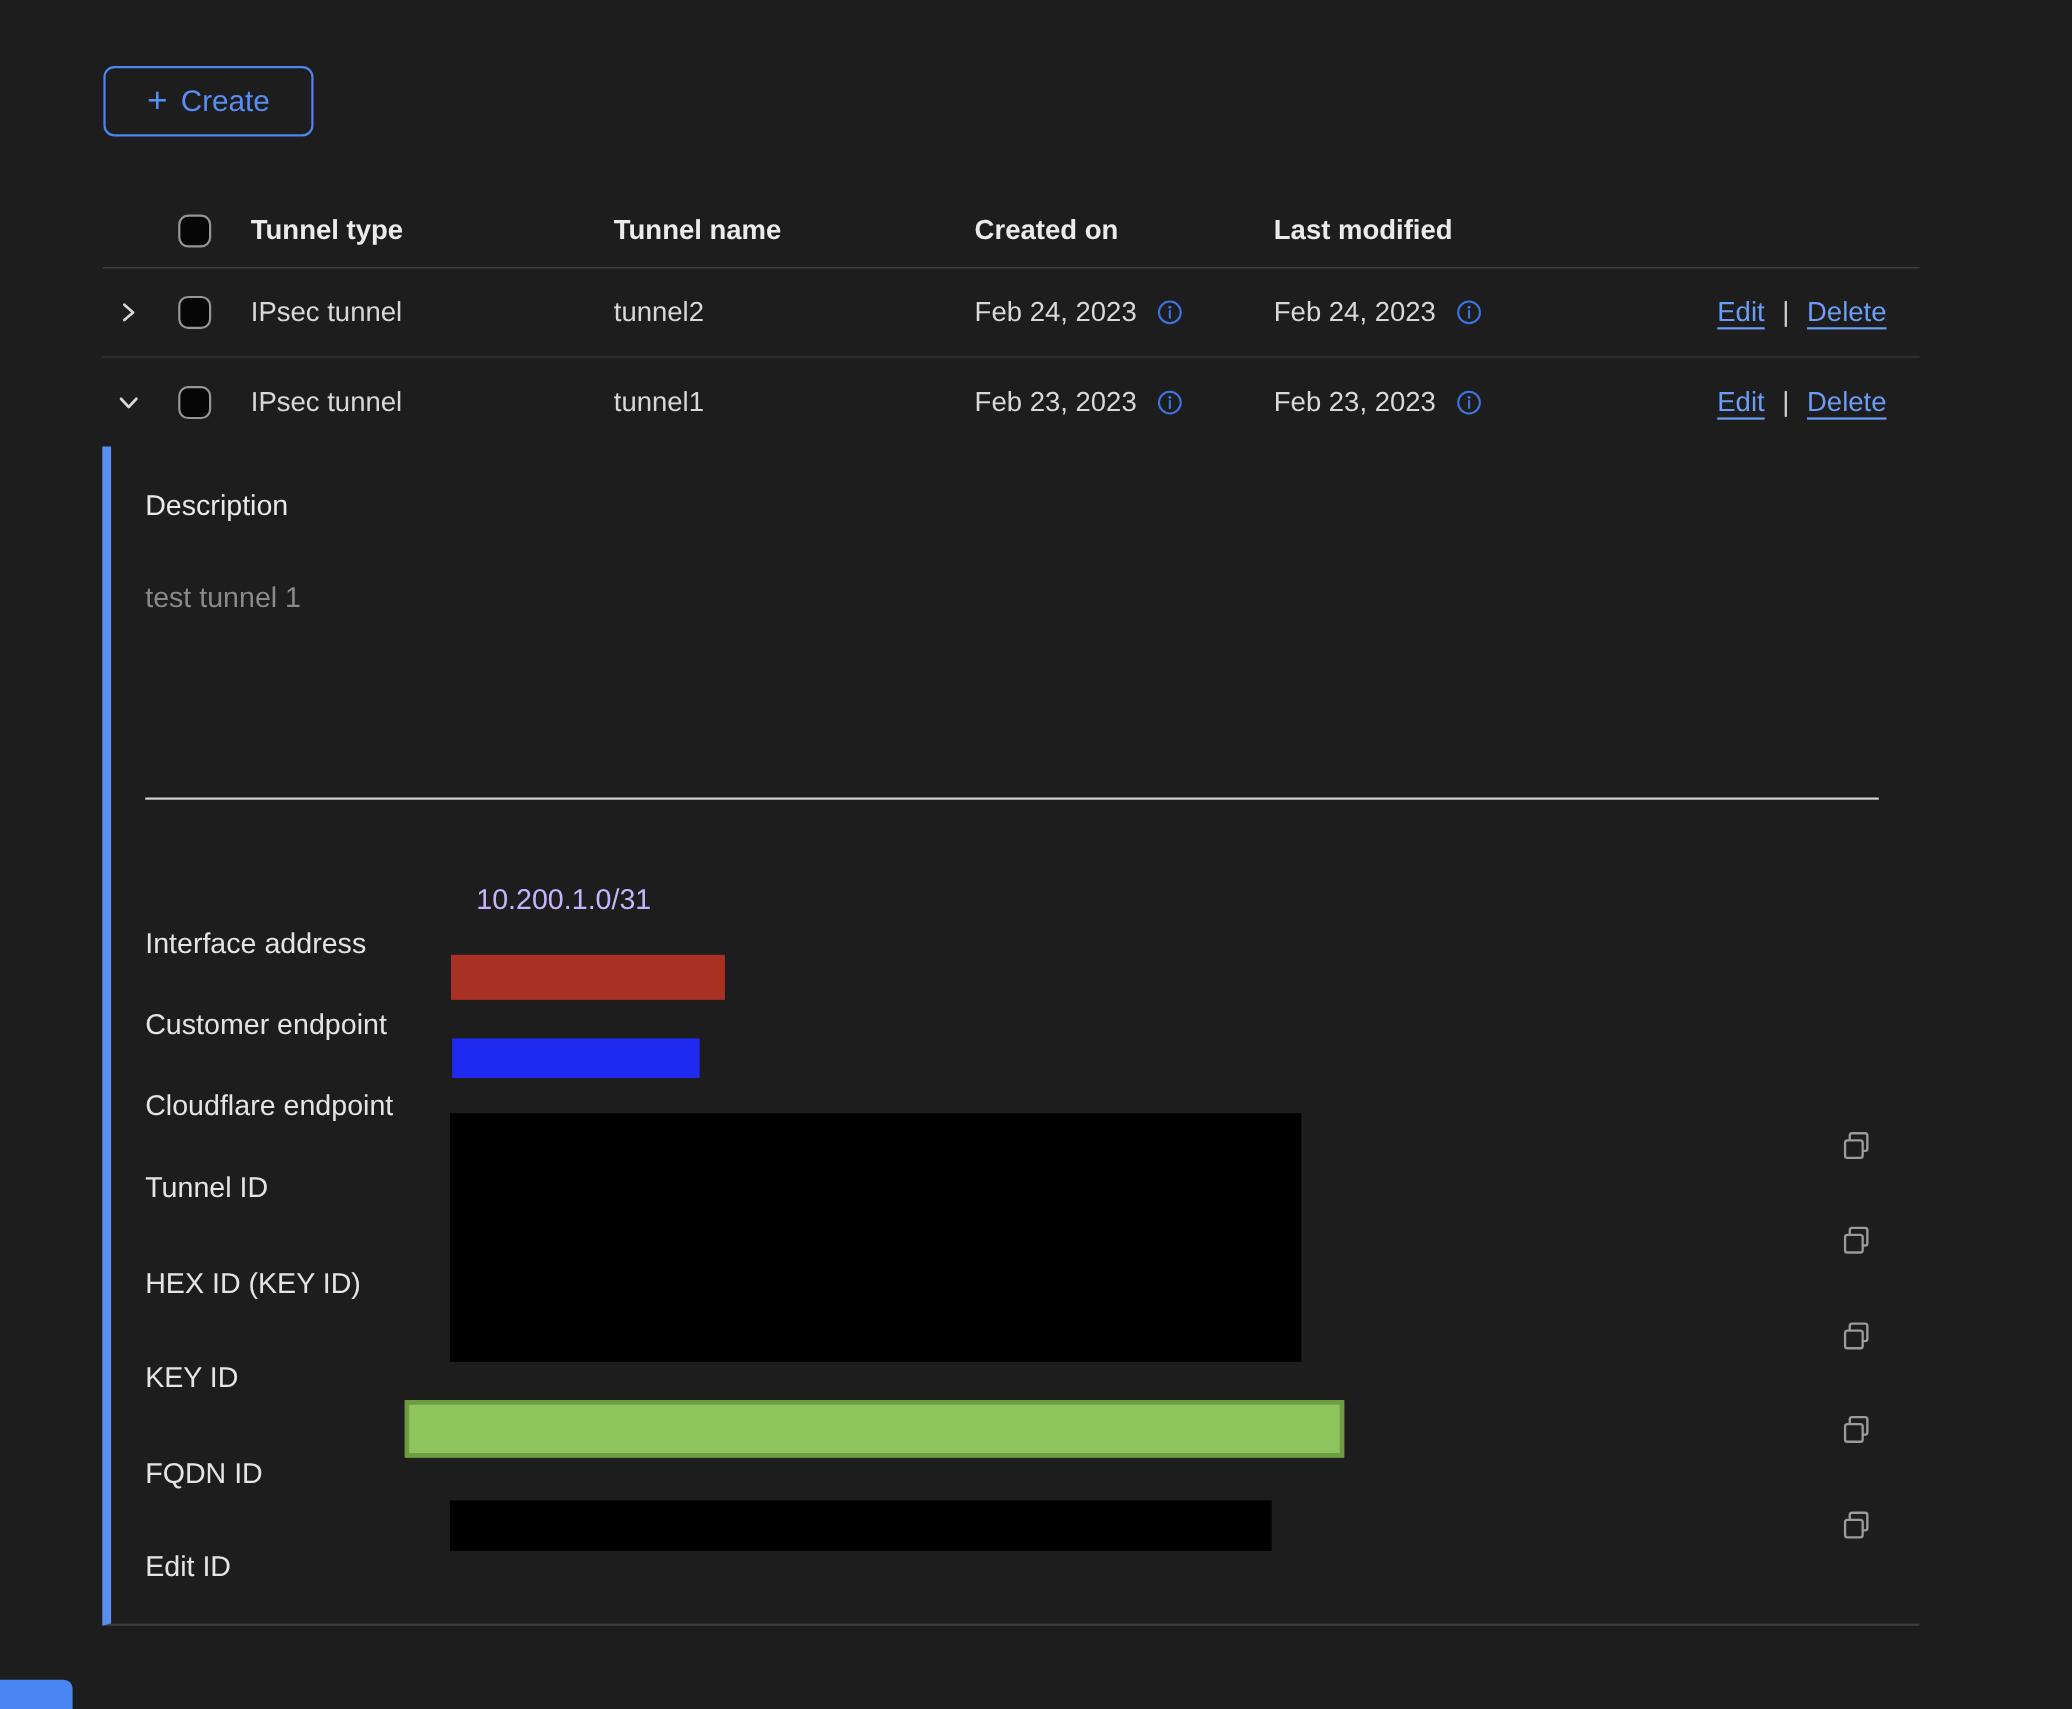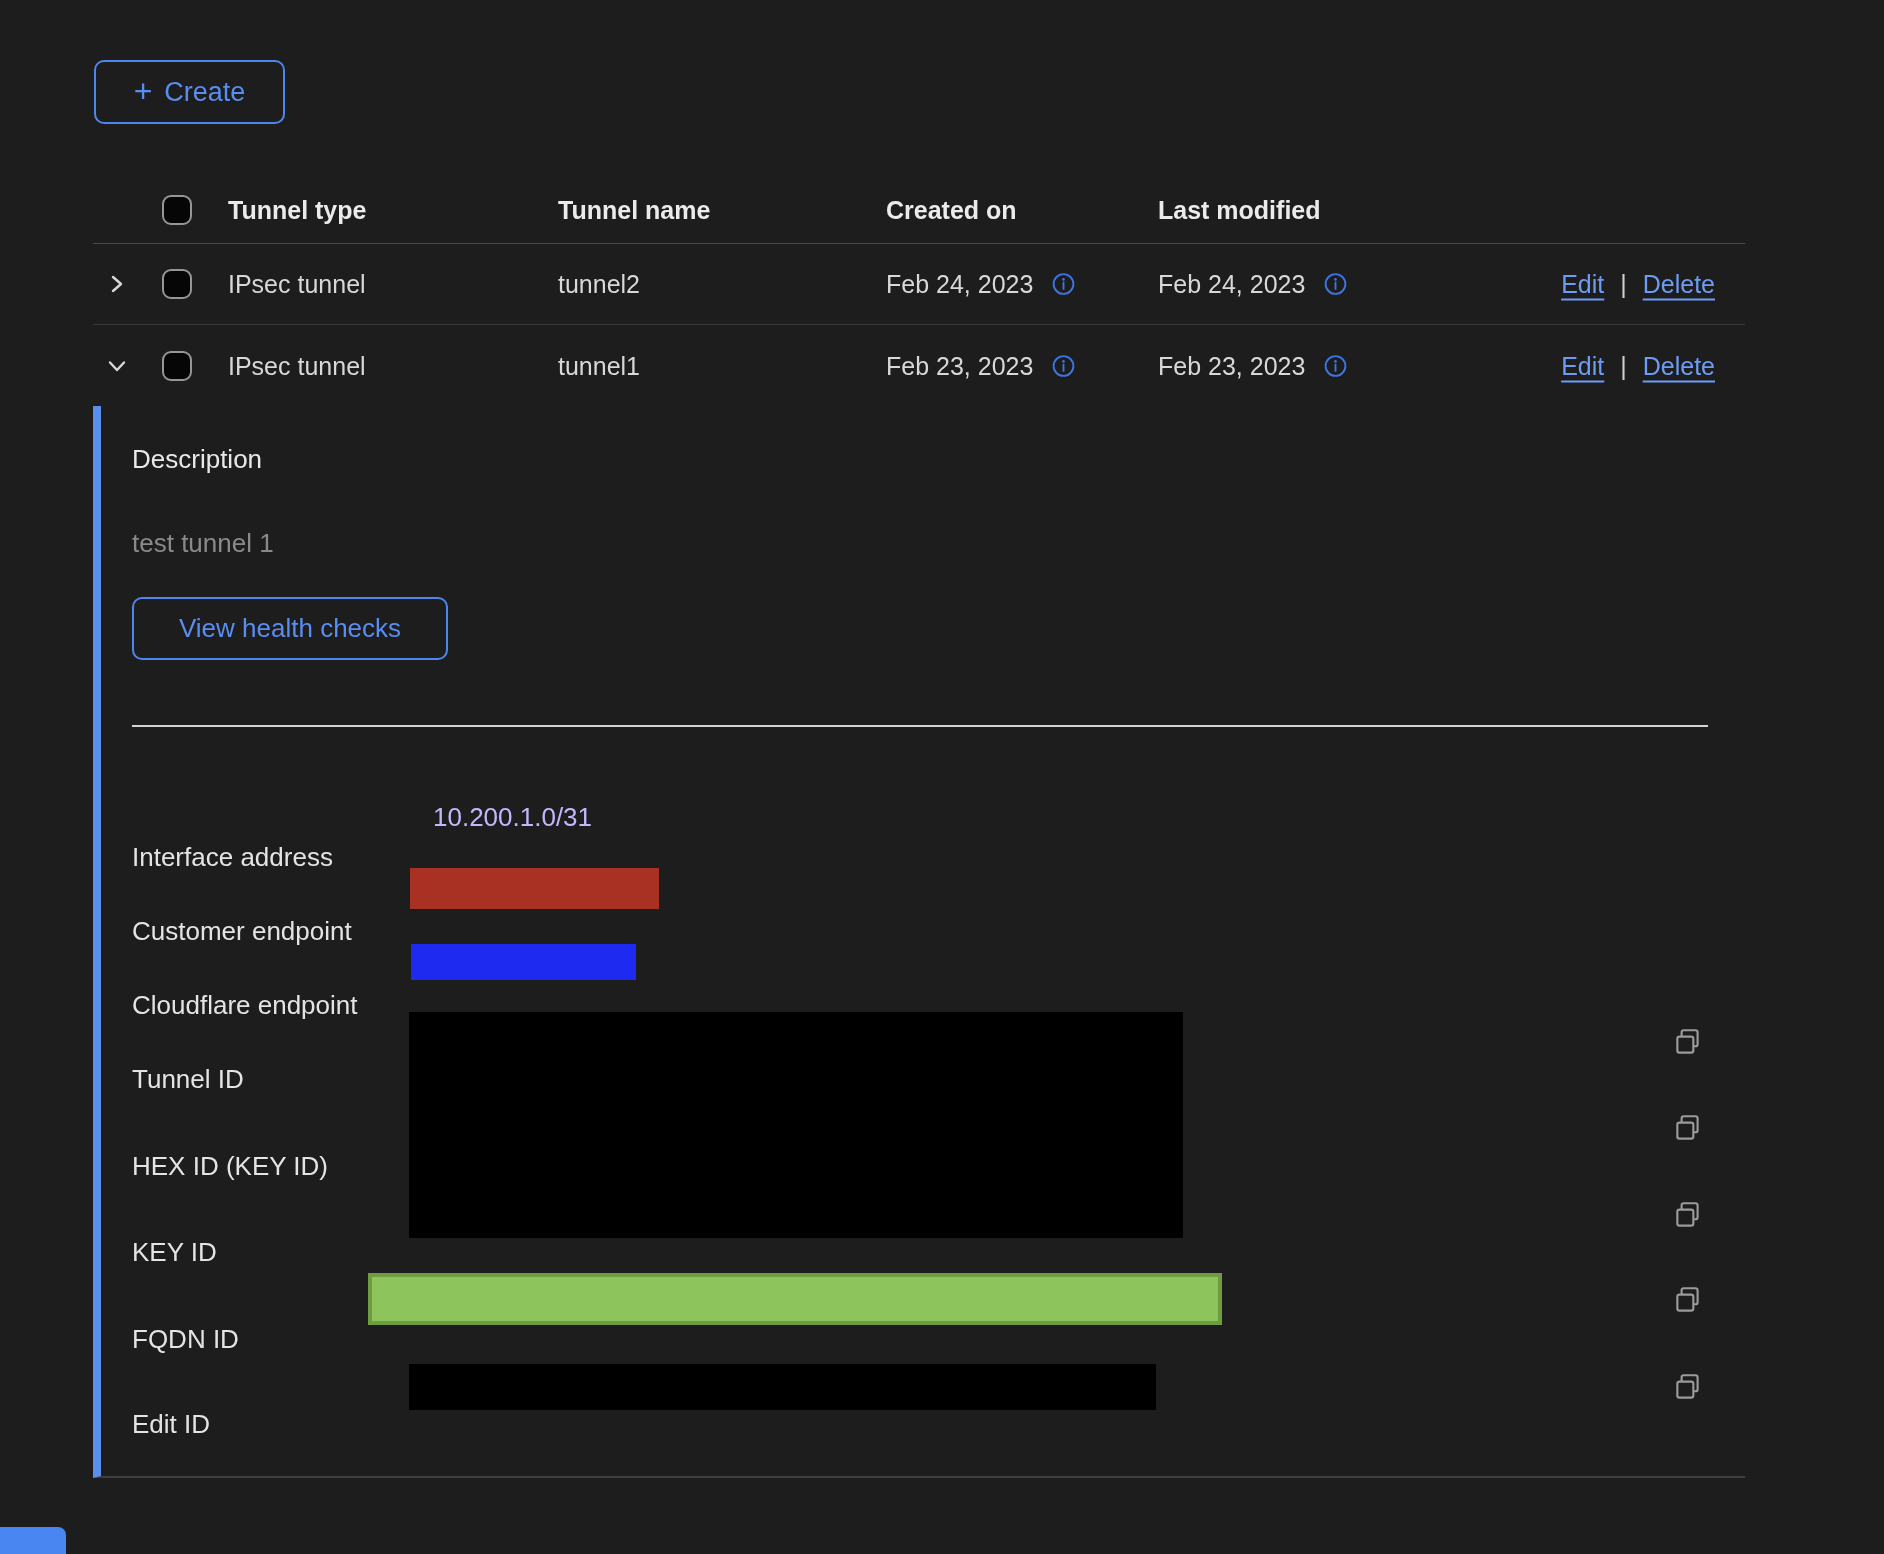--- a/index.html
+++ b/index.html
@@ -154,21 +154,20 @@
       <span class="link">Edit</span>
       <span class="sep">|</span>
       <span class="link">Delete</span>
     </span>
   </div>
 
   <div class="panel">
     <span class="desc-label">Description</span>
     <span class="desc-value">test tunnel 1</span>
 
-    <button class="health-btn">View health checks</button>
 
     <div class="panel-divider"></div>
 
     <span class="f-label" style="top:396px">Interface address</span>
     <span class="f-value" style="top:396px">10.200.1.0/31</span>
 
     <span class="f-label" style="top:470px">Customer endpoint</span>
     <div class="redact-red"></div>
 
     <span class="f-label" style="top:544px">Cloudflare endpoint</span>

